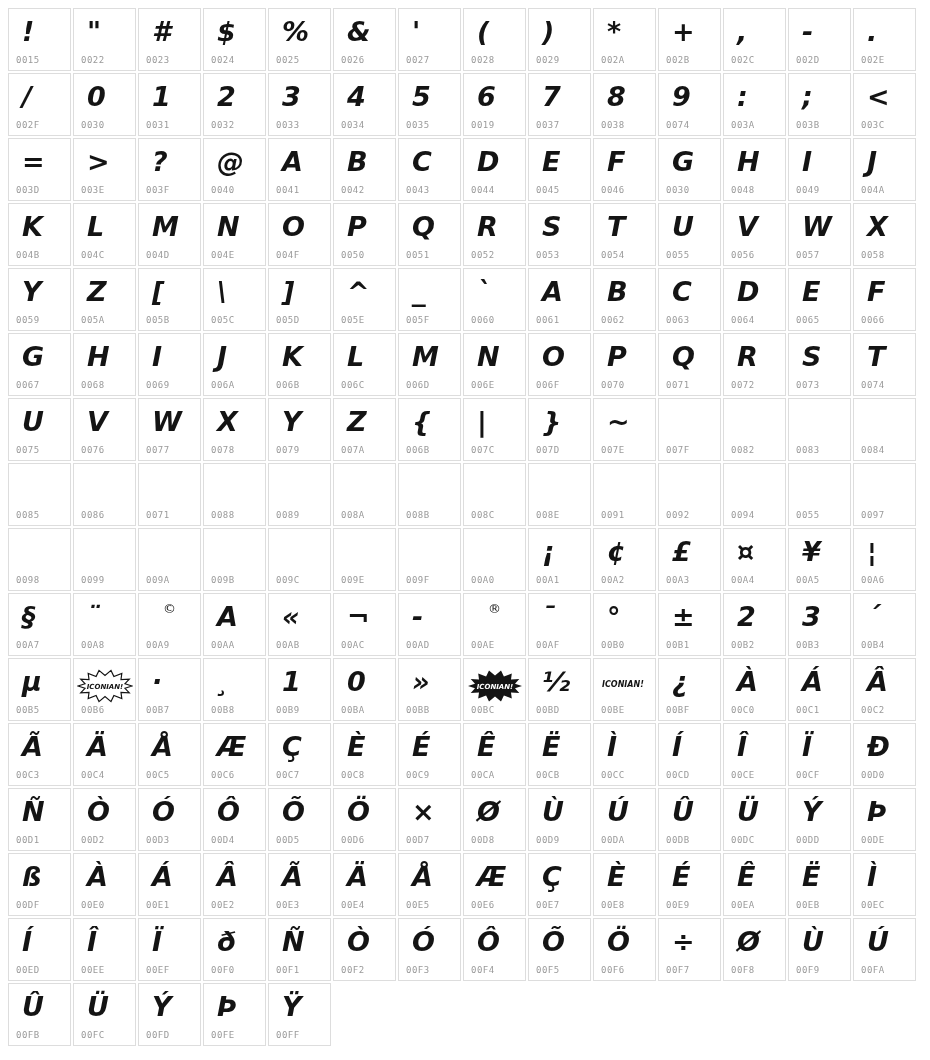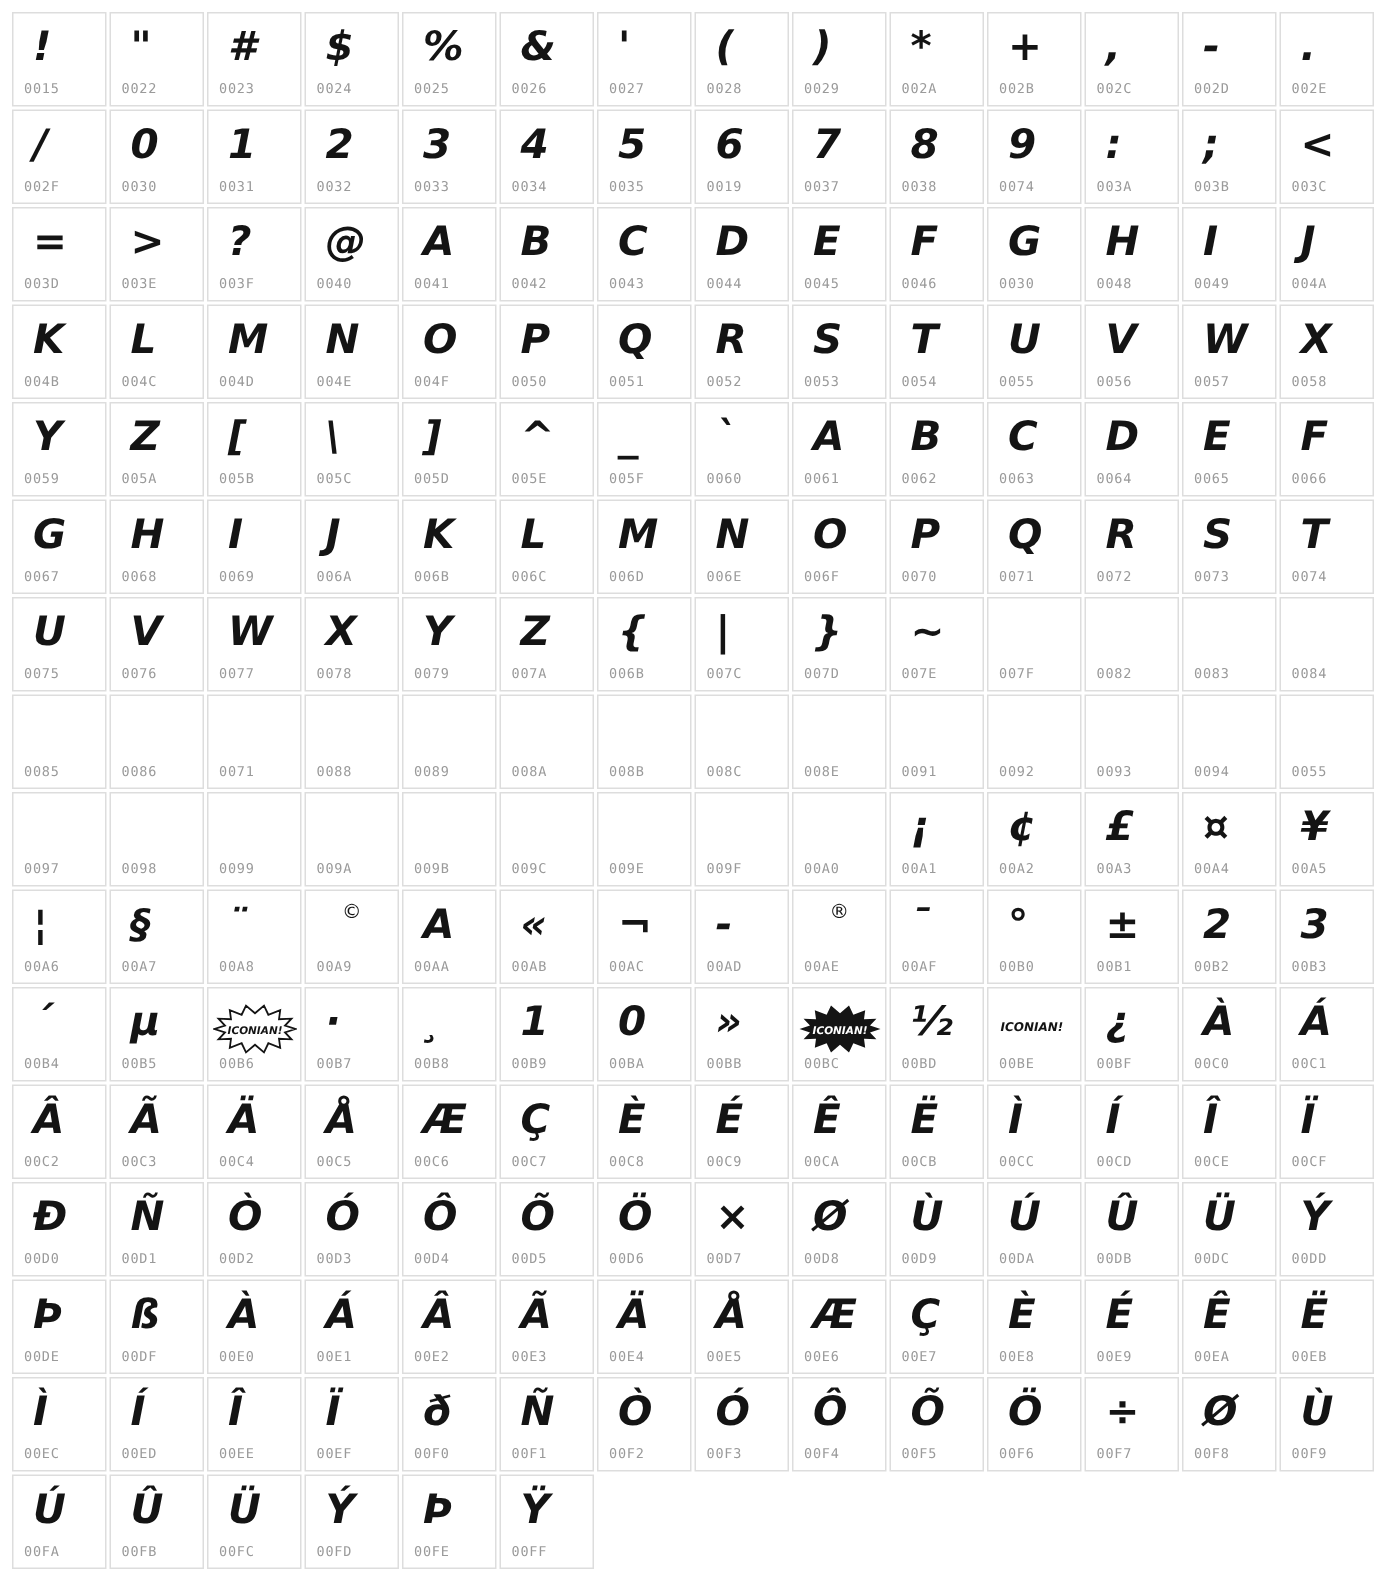--- a/index.html
+++ b/index.html
@@ -451,24 +451,20 @@
     <div class="cell">
       <div class="glyph"></div>
       <div class="label">0091</div>
     </div>
     <div class="cell">
       <div class="glyph"></div>
       <div class="label">0092</div>
     </div>
     <div class="cell">
       <div class="glyph"></div>
-      <div class="label">0093</div>
-    </div>
-    <div class="cell">
-      <div class="glyph"></div>
       <div class="label">0094</div>
     </div>
     <div class="cell">
       <div class="glyph"></div>
       <div class="label">0055</div>
     </div>
     <div class="cell">
       <div class="glyph"></div>
       <div class="label">0097</div>
     </div>

